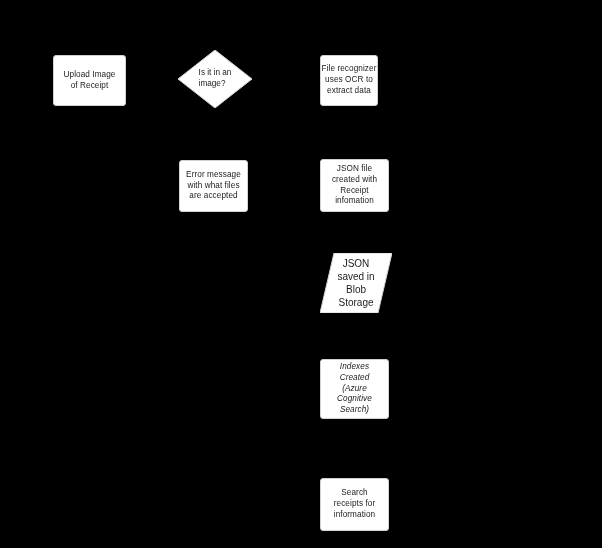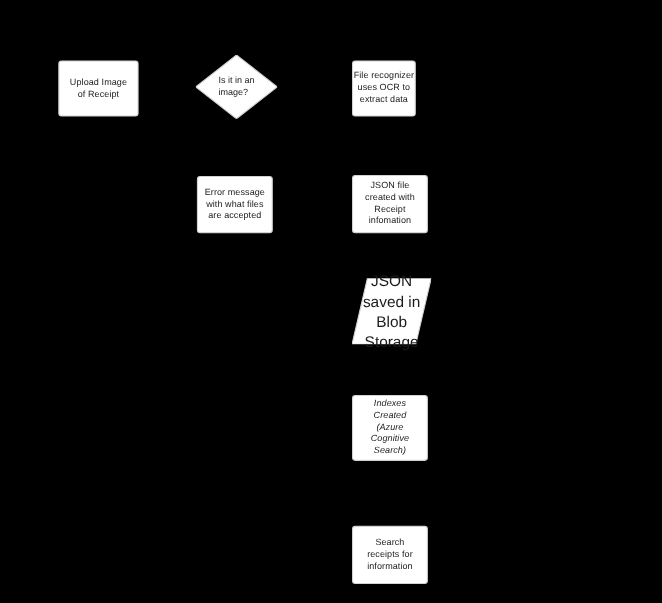--- a/index.html
+++ b/index.html
@@ -77,21 +77,21 @@
     position: absolute;
     left: 0;
     top: 0;
     right: 0;
     bottom: 0;
     display: flex;
     align-items: center;
     justify-content: center;
     text-align: center;
     color: #1b1b1b;
-    font-size: 14px;
+    font-size: 10px;
     line-height: 1.32;
     white-space: pre-line;
   }
 </style>
 </head>
 <body>
 
 <div id="canvas">
 
   <div class="node node-rect" style="left:53px; top:55px; width:73px; height:51px;">

